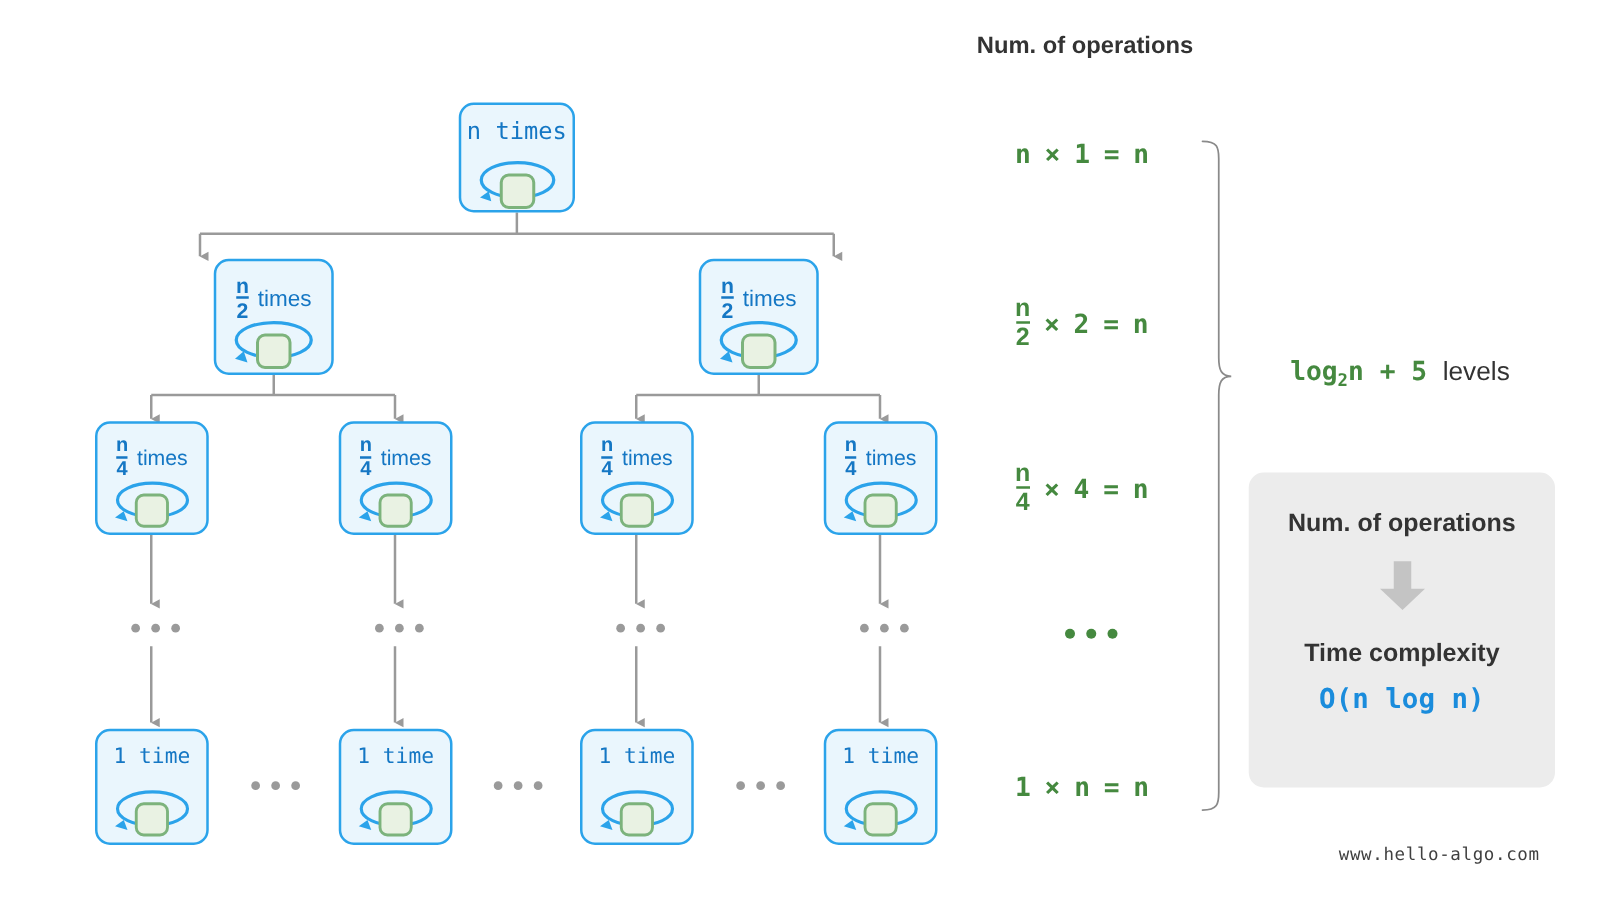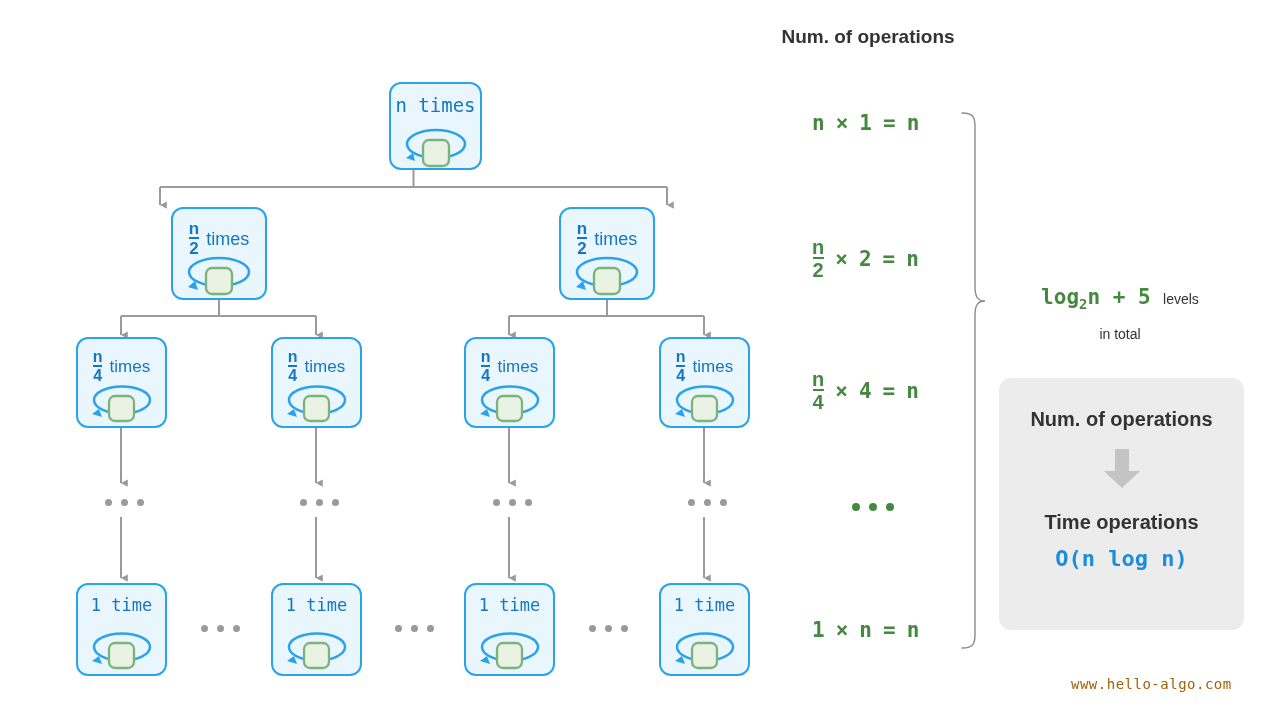--- a/index.html
+++ b/index.html
@@ -66,42 +66,42 @@
   .mono-green .frac .den{border-top:2.5px solid #45893f;padding-top:1px;}
   .mono-green .sp{display:inline-block;width:11px;}
 
   .levels-note{
     position:absolute;text-align:center;white-space:nowrap;line-height:30px;
   }
   .levels-note .g{
     color:#45893f;font-weight:700;font-size:21px;
     font-family:"DejaVu Sans Mono","Liberation Mono",monospace;
   }
-  .levels-note .d{color:#333333;font-size:14px;font-family:"Liberation Sans",sans-serif;}
+  .levels-note .d{color:#333333;font-size:21px;font-family:"Liberation Sans",sans-serif;}
   .levels-note sub{font-size:.66em;}
 
   
   .card{
     position:absolute;background:#ececec;border-radius:12px;
     display:flex;flex-direction:column;align-items:center;
   }
   .card .h{color:#333333;font-weight:700;font-size:20px;white-space:nowrap;}
   .card .g{
     color:#45893f;font-weight:700;font-size:22px;white-space:nowrap;
     font-family:"DejaVu Sans Mono","Liberation Mono",monospace;
   }
   .card .b{
     color:#1a8cdc;font-weight:700;font-size:22px;white-space:nowrap;
     font-family:"DejaVu Sans Mono","Liberation Mono",monospace;
   }
   .card sub{font-size:.66em;}
   .card .arrow{margin:14px 0 16px;}
 
   .watermark{
-    position:absolute;color:#a16207;font-size:14px;letter-spacing:.5px;
+    position:absolute;color:#404040;font-size:14px;letter-spacing:.5px;
     font-family:"DejaVu Sans Mono","Liberation Mono",monospace;white-space:nowrap;
   }
 </style>
 </head>
 <body>
 
 <div id="stage">
 
   <svg class="conn" viewBox="0 0 1280 720">
     <defs>
@@ -139,21 +139,21 @@
 
     <g stroke="#8a8a8a" stroke-width="1.4" fill="none" stroke-linecap="round">
       <path d="M962,113
                C974,113 975,118 975,127
                L975,286 C975,296 977,301 985,301
                C977,301 975,306 975,316
                L975,634 C975,643 974,648 962,648"></path>
     </g>
   </svg>
 
-  <div class="node" style="left:389px;top:82px;width:93px;height:88px;">
+  <div class="node" style="left:367px;top:82px;width:93px;height:88px;">
     <div class="label" style="font-size:19px;margin-top:12px;">
       <span>n times</span>
     </div>
     <div class="loop" style="top:40px;">
       <svg width="78" height="44" viewBox="0 0 78 44">
         <ellipse cx="39" cy="20" rx="29" ry="14" fill="none" stroke="#2ba3ea" stroke-width="2.6"></ellipse>
         <path d="M16,29 L9,34 L18,37 Z" fill="#2ba3ea"></path>
         <rect x="26" y="16" width="26" height="26" rx="6" fill="#e9f2e3" stroke="#7cb37c" stroke-width="2.4"></rect>
       </svg>
     </div>
@@ -412,29 +412,28 @@
     <span>=</span>
       <span class="sp"></span>
     <span>n</span>
   </div>
 
   <div class="levels-note" style="left:1000px;top:282px;width:240px;">
     <div>
       <span class="g"><span>log</span><sub>2</sub><span>n + 5</span></span>
       <span class="d" style="margin-left:8px;">levels</span>
     </div>
-    <div class="d">in total</div>
   </div>
 
   <div class="card" style="left:999px;top:378px;width:245px;height:252px;">
     <div class="h" style="margin-top:30px;">Num. of operations</div>
     <div class="arrow">
       <svg width="46" height="46" viewBox="0 0 46 46">
         <path d="M16,4 L30,4 L30,26 L41,26 L23,43 L5,26 L16,26 Z" fill="#c4c4c4"></path>
       </svg>
     </div>
-    <div class="h">Time operations</div>
+    <div class="h">Time complexity</div>
     <div class="b" style="margin-top:12px;">O(n log n)</div>
   </div>
 
   <div class="watermark" style="left:1071px;top:676px;">www.hello-algo.com</div>
 
 </div>
 
 </body></html>

